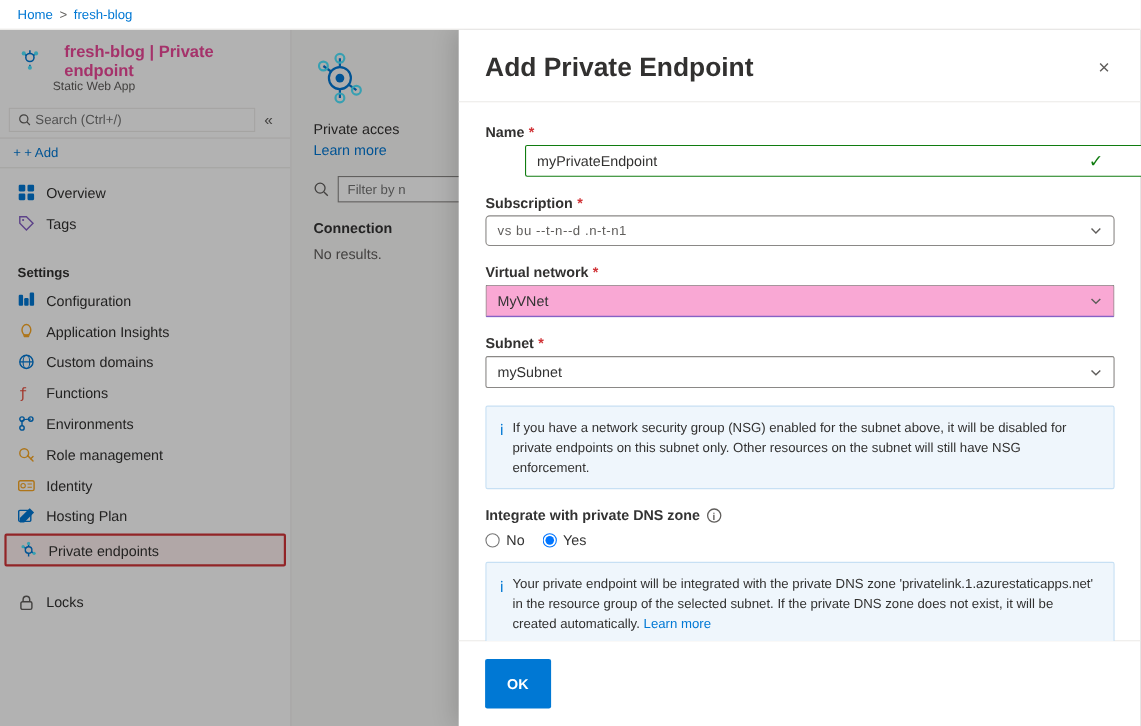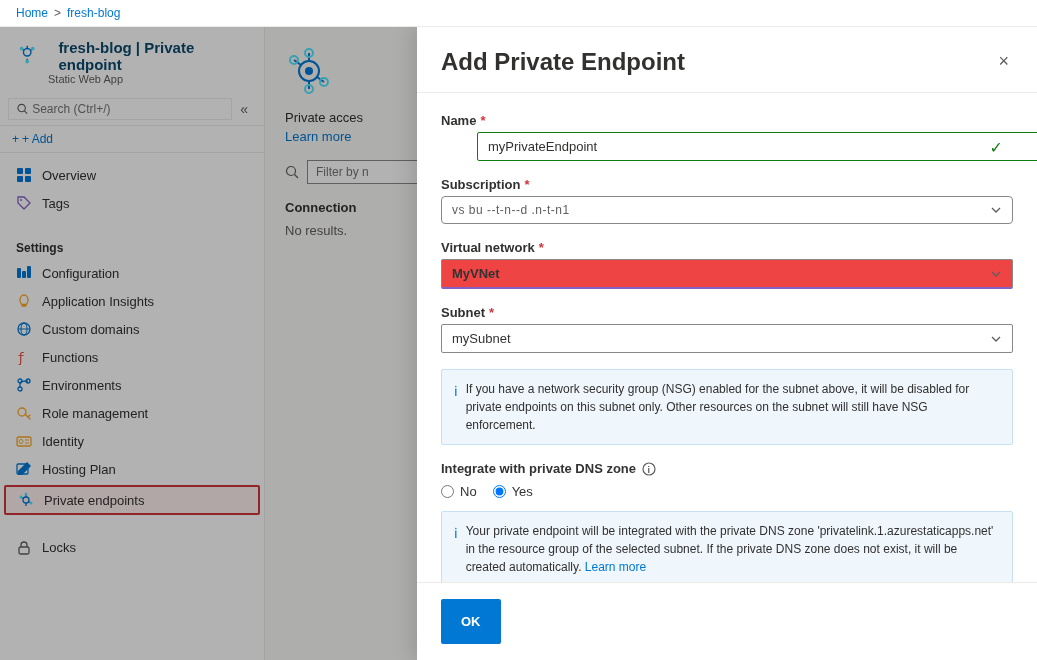--- a/index.html
+++ b/index.html
@@ -3,21 +3,21 @@
   <meta charset="utf-8">
   <style>
     * { box-sizing: border-box; margin: 0; padding: 0; }
     body { font-family: 'Segoe UI', sans-serif; font-size: 13px; color: #333; background: #f3f2f1; display: flex; flex-direction: column; height: 660px; overflow: hidden; }
 
     .main-layout { display: flex; flex: 1; overflow: hidden; position: relative; }
 
     
     .sidebar { width: 265px; background: #fff; border-right: 1px solid #edebe9; display: flex; flex-direction: column; overflow-y: auto; flex-shrink: 0; }
     .sidebar-header { padding: 12px 16px 8px; }
-    .sidebar-title { font-size: 18px; font-weight: 600; color: #0c4a6e; display: flex; align-items: center; gap: 20px; }
+    .sidebar-title { font-size: 18px; font-weight: 600; color: #ec4899; display: flex; align-items: center; gap: 20px; }
     .sidebar-subtitle { font-size: 11px; color: #605e5c; margin-left: 32px; }
     .search-row { display: flex; align-items: center; }
 
     .sidebar-section { padding: 8px 0; }
     .sidebar-item { display: flex; align-items: center; padding: 6px 16px; cursor: pointer; gap: 10px; color: #323130; }
     .sidebar-item-label { font-size: 13px; }
 
     .section-header { font-size: 12px; font-weight: 600; color: #323130; padding: 8px 16px 4px; }
 
     
@@ -295,21 +295,21 @@
             </div>
           </div>
         </div>
 
         <div class="form-group">
           <div class="form-label">
             <span>Virtual network</span>
             <span class="required">*</span>
           </div>
           <div class="select-wrapper">
-            <div style="width:100%;border:1px solid #8a8886;padding:6px 10px;font-size:13px;border-radius:2px;background:#ef4444;display:flex;justify-content:space-between;align-items:center;cursor:pointer;border-bottom:2px solid #8661c5;font-weight:bold;">
+            <div style="width:100%;border:1px solid #8a8886;padding:6px 10px;font-size:13px;border-radius:2px;background:#f9a8d4;display:flex;justify-content:space-between;align-items:center;cursor:pointer;border-bottom:2px solid #8661c5;">
               <span>MyVNet</span>
               <svg width="12" height="12" viewBox="0 0 12 12">
                 <path d="M2 4 L6 8 L10 4" stroke="#605e5c" stroke-width="1.3" fill="none"></path>
               </svg>
             </div>
           </div>
         </div>
 
         <div class="form-group">
           <div class="form-label">

